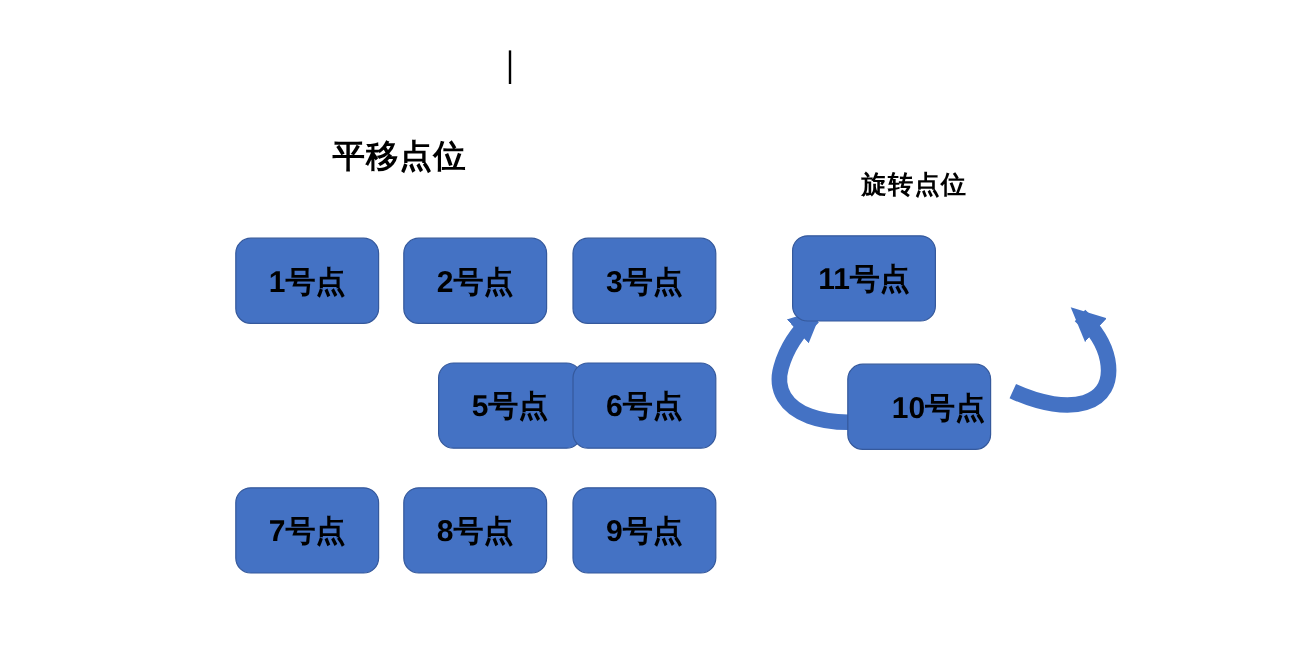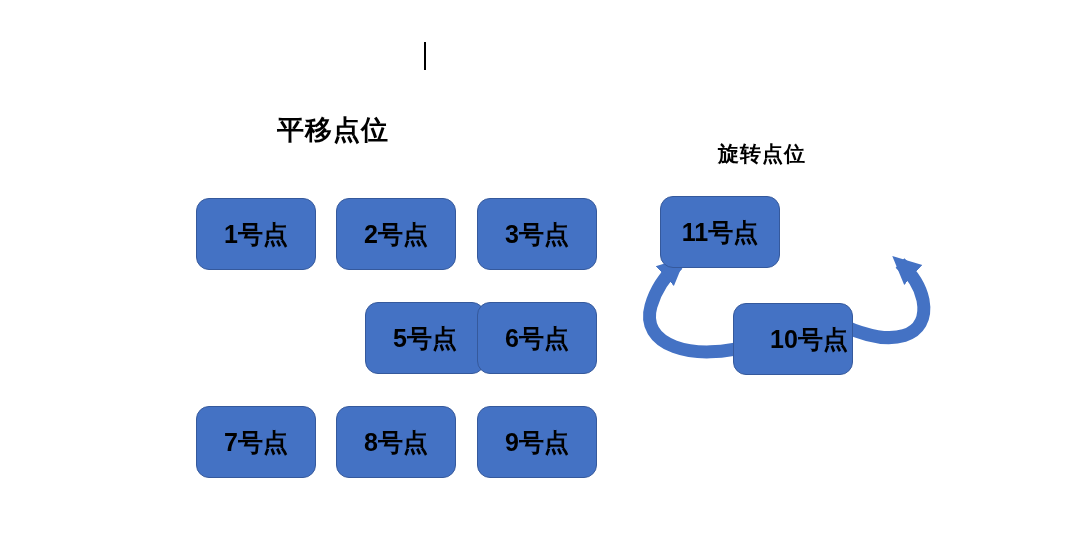--- a/index.html
+++ b/index.html
@@ -77,21 +77,21 @@
   .p2  { left: 336px; top: 198px; }
   .p3  { left: 477px; top: 198px; }
   .p4  { left: 196px; top: 302px; }
   .p5  { left: 336px; top: 302px; margin-left: 29px; }
   .p6  { left: 477px; top: 302px; }
   .p7  { left: 196px; top: 406px; }
   .p8  { left: 336px; top: 406px; }
   .p9  { left: 477px; top: 406px; text-align: right; }
   .p11 { left: 660px; top: 196px; }
   .p12 { left: 822px; top: 196px; width: 122px; }
-  .p10 { left: 733px; top: 303px; padding-left: 32px; }
+  .p10 { left: 706px; top: 303px; padding-left: 32px; }
 </style>
 </head>
 <body>
 
 <div class="canvas">
 
   <div class="text-cursor"></div>
 
   <svg class="arrows" width="1080" height="560" viewBox="0 0 1080 560">
     <defs>

